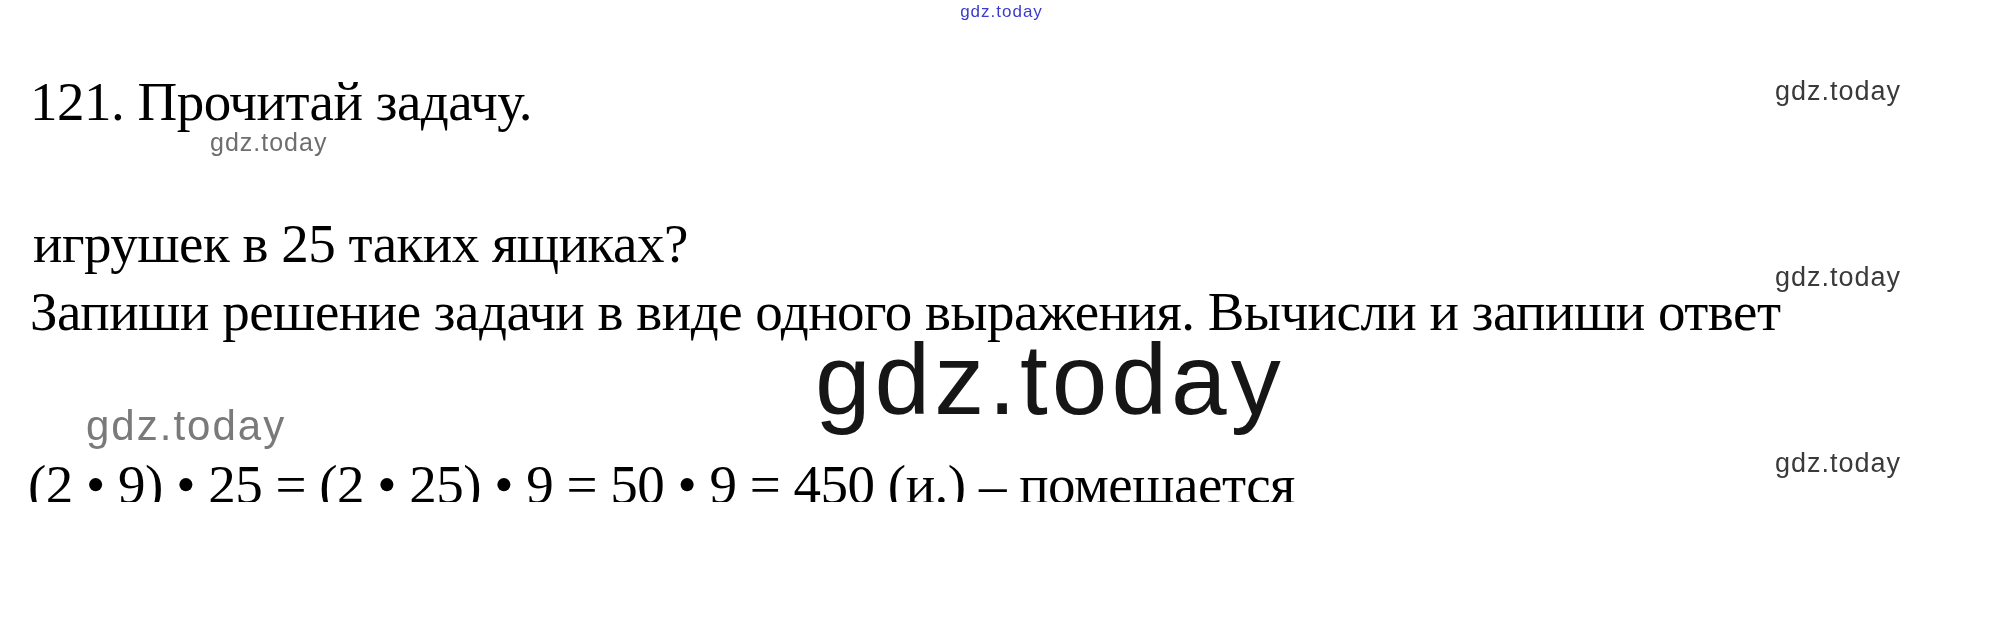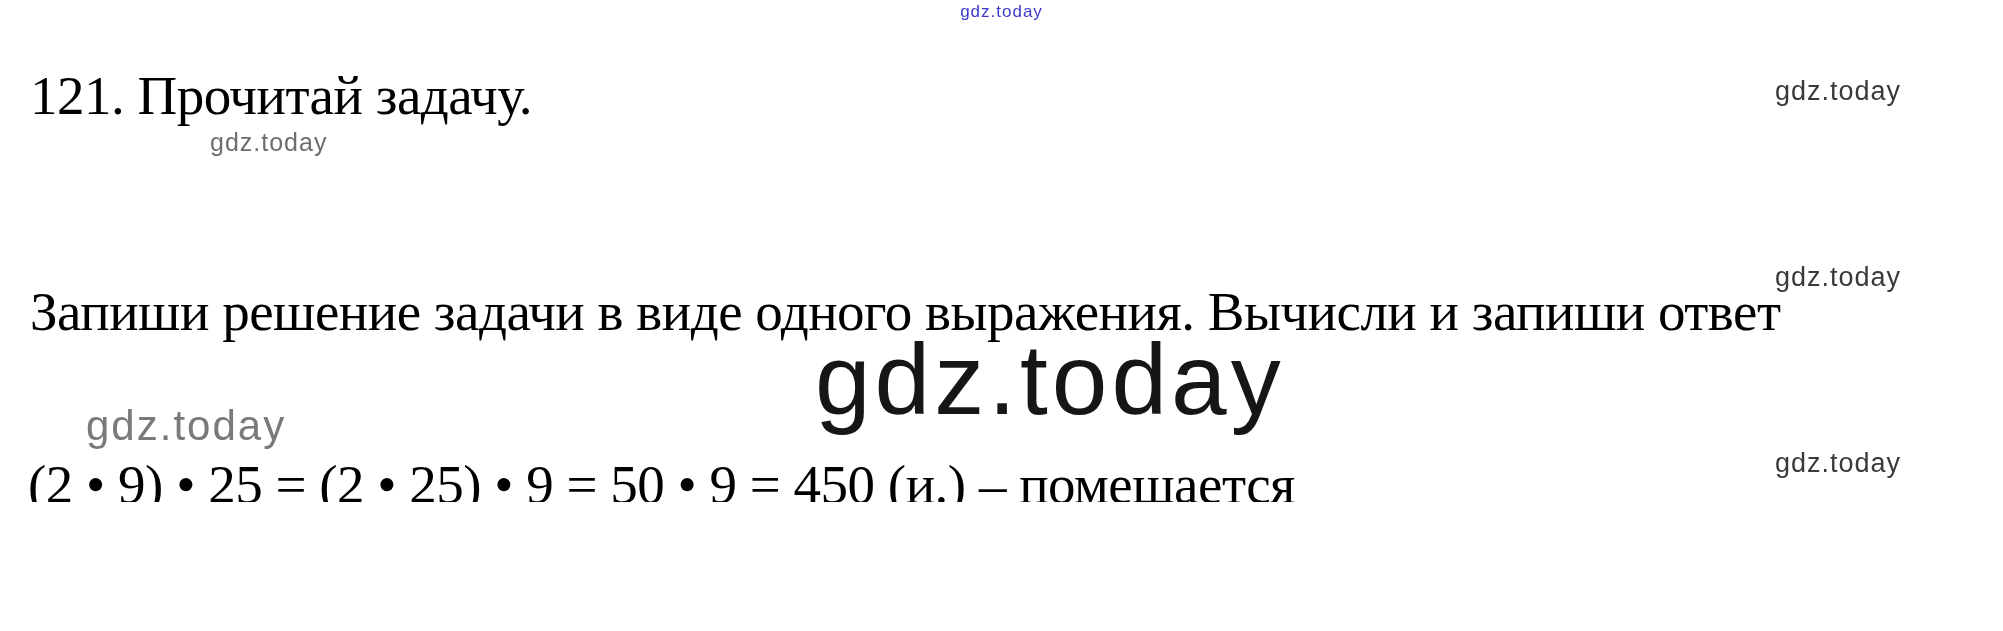--- a/index.html
+++ b/index.html
@@ -71,40 +71,41 @@
     font-size: 42px;
     letter-spacing: 2px;
     color: #7a7a7a;
   }
   .wm-lower-right {
     top: 448px;
     left: 1775px;
     font-size: 27px;
     color: #3a3a3a;
   }
-  .line-title        { top: 66px;  left: 30px; }
+  .line-title        { top: 72px;  left: 30px; }
   .line-problem-1    { top: 146px; left: 33px; }
   .line-problem-2    { top: 214px; left: 33px; }
   .line-instruction-1{ top: 282px; left: 30px; }
   .line-instruction-2{ top: 352px; left: 33px; }
   .line-solution     { top: 455px; left: 28px; }
   .line-answer       { top: 524px; left: 30px; }
 </style>
 </head>
 <body>
 
 <div class="page">
 
   <span class="wm wm-top-center">gdz.today</span>
   <span class="wm wm-top-right">gdz.today</span>
 
   <div class="textline line-title">121. Прочитай задачу.</div>
 
   <span class="wm wm-below-title">gdz.today</span>
 
+  <div class="textline line-problem-2">игрушек в 25 таких ящиках?</div>
 
   <span class="wm wm-mid-right">gdz.today</span>
 
   <div class="textline line-instruction-1">Запиши решение задачи в виде одного выражения. Вычисли и запиши ответ</div>
 
   <span class="wm wm-center-large">gdz.today</span>
   <span class="wm wm-left">gdz.today</span>
 
   <div class="textline line-solution">(2 • 9) • 25 = (2 • 25) • 9 = 50 • 9 = 450 (и.) – помещается</div>
 

